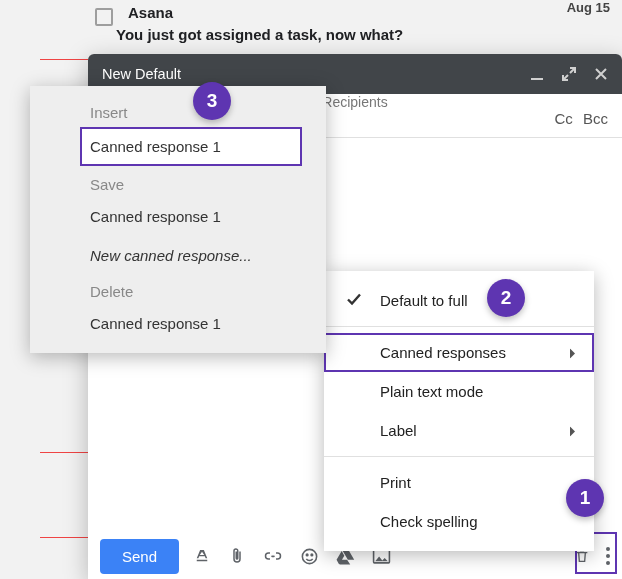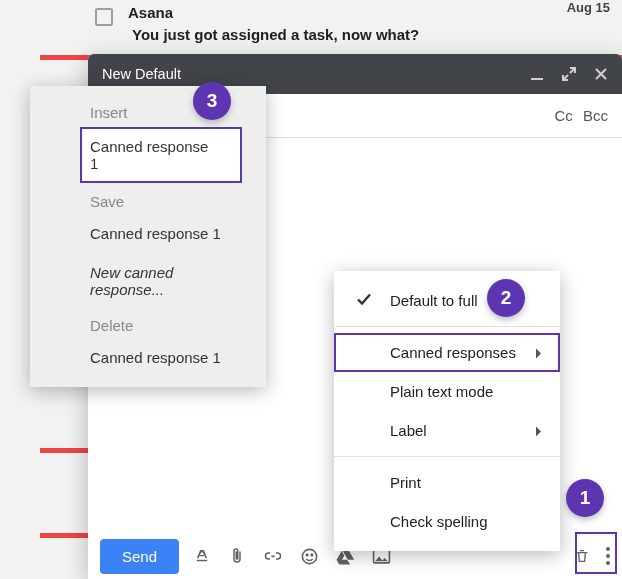--- a/index.html
+++ b/index.html
@@ -1,46 +1,46 @@
 <!DOCTYPE html>
 <html><head>
 <meta charset="utf-8">
 <style>
   html,body{margin:0;padding:0;font-family:"Helvetica Neue",Arial,sans-serif;background:#f2f2f2;width:622px;height:579px;overflow:hidden;color:#202124;}
   *{box-sizing:border-box;}
-  .row{position:absolute;left:40px;right:0;height:60px;border-bottom:5px solid #ef4444;}
+  .row{position:absolute;left:40px;right:0;height:60px;border-bottom:1px solid #ef4444;}
   .chk{position:absolute;left:55px;width:18px;height:18px;border:2px solid #9e9e9e;border-radius:2px;}
   .sender{position:absolute;left:88px;top:4px;font-weight:700;font-size:15px;}
-  .subj{position:absolute;left:92px;top:26px;font-weight:700;font-size:15px;}
+  .subj{position:absolute;left:76px;top:26px;font-weight:700;font-size:15px;}
   .date{position:absolute;right:12px;top:0;font-weight:700;font-size:13px;color:#444;}
   .compose{position:absolute;left:88px;top:54px;right:0;bottom:0;background:#fff;border-radius:6px 6px 0 0;box-shadow:0 6px 24px rgba(0,0,0,0.25);}
   .compose-hdr{height:40px;background:#414549;color:#fff;border-radius:6px 6px 0 0;display:flex;align-items:center;padding:0 14px;font-size:14.5px;}
   .hdr-icons{margin-left:auto;display:flex;gap:18px;color:#d0d0d0;}
   .hdr-icon{cursor:pointer;}
   .hdr-icon svg{display:block;}
-  .recip{height:44px;border-bottom:1px solid #e0e0e0;display:flex;align-items:center;padding-right:14px;}
+  .recip{height:44px;border-bottom:1px solid #e0e0e0;display:flex;align-items:center;padding-right:14px;flex-direction:column;}
   .recip .lbl{padding-left:14px;color:#777;font-size:14px;}
   .ccbcc{margin-left:auto;color:#555;font-size:15px;}
   .ccbcc span{margin-left:6px;cursor:pointer;}
   .body-area{position:absolute;top:84px;left:0;right:0;bottom:46px;}
   .toolbar{position:absolute;bottom:0;left:0;right:0;height:46px;display:flex;align-items:center;padding:0 12px;}
   .send{background:#3b82f6;color:#fff;font-size:15px;font-weight:500;padding:9px 22px;border:none;border-radius:4px;cursor:pointer;}
   .tb-icons{display:flex;align-items:center;gap:17px;margin-left:14px;color:#5f6368;}
   .tb-icons .ic{cursor:pointer;}
   .tb-icons svg,.tb-right svg{display:block;}
   .tb-right{margin-left:auto;display:flex;align-items:center;gap:16px;color:#5f6368;}
   .more-box{position:absolute;right:5px;bottom:5px;width:42px;height:42px;border:2px solid #5e35b1;pointer-events:none;}
   .menu{position:absolute;background:#fff;box-shadow:0 4px 18px rgba(0,0,0,0.28);padding:10px 0;font-size:15px;color:#222;}
-  .menu1{left:334px;top:271px;width:226px;}
+  .menu1{left:324px;top:271px;width:270px;}
   .menu1 .mi{padding:11px 24px 11px 56px;position:relative;cursor:pointer;}
   .menu1 .mi .chev{position:absolute;right:18px;top:50%;transform:translateY(-50%);}
   .menu1 .mi .chkmark{position:absolute;left:22px;top:50%;transform:translateY(-50%);}
   .menu1 .sep{height:1px;background:#e0e0e0;margin:6px 0;}
   .menu1 .sel{outline:2px solid #5e35b1;outline-offset:-2px;}
-  .menu2{left:30px;top:86px;width:236px;background:#eeeeee;}
+  .menu2{left:30px;top:86px;width:296px;background:#eeeeee;}
   .menu2 .sect{padding:8px 24px 4px 60px;color:#888;font-size:15px;font-weight:500;}
   .menu2 .mi2{padding:11px 31px 11px 60px;cursor:pointer;color:#333;}
   .menu2 .mi2.hot{background:#fff;outline:2px solid #5e35b1;outline-offset:-2px;margin:2px 24px 2px 50px;padding-left:10px;}
   .menu2 .mi2.ital{font-style:italic;}
   .badge{position:absolute;width:38px;height:38px;border-radius:50%;background:#5e35b1;color:#fff;display:flex;align-items:center;justify-content:center;font-size:19px;font-weight:700;box-shadow:0 3px 6px rgba(0,0,0,0.25);z-index:50;}
   .b1{right:18px;bottom:62px;}
   .b2{left:487px;top:279px;}
   .b3{left:193px;top:82px;}
 </style>
 </head>

